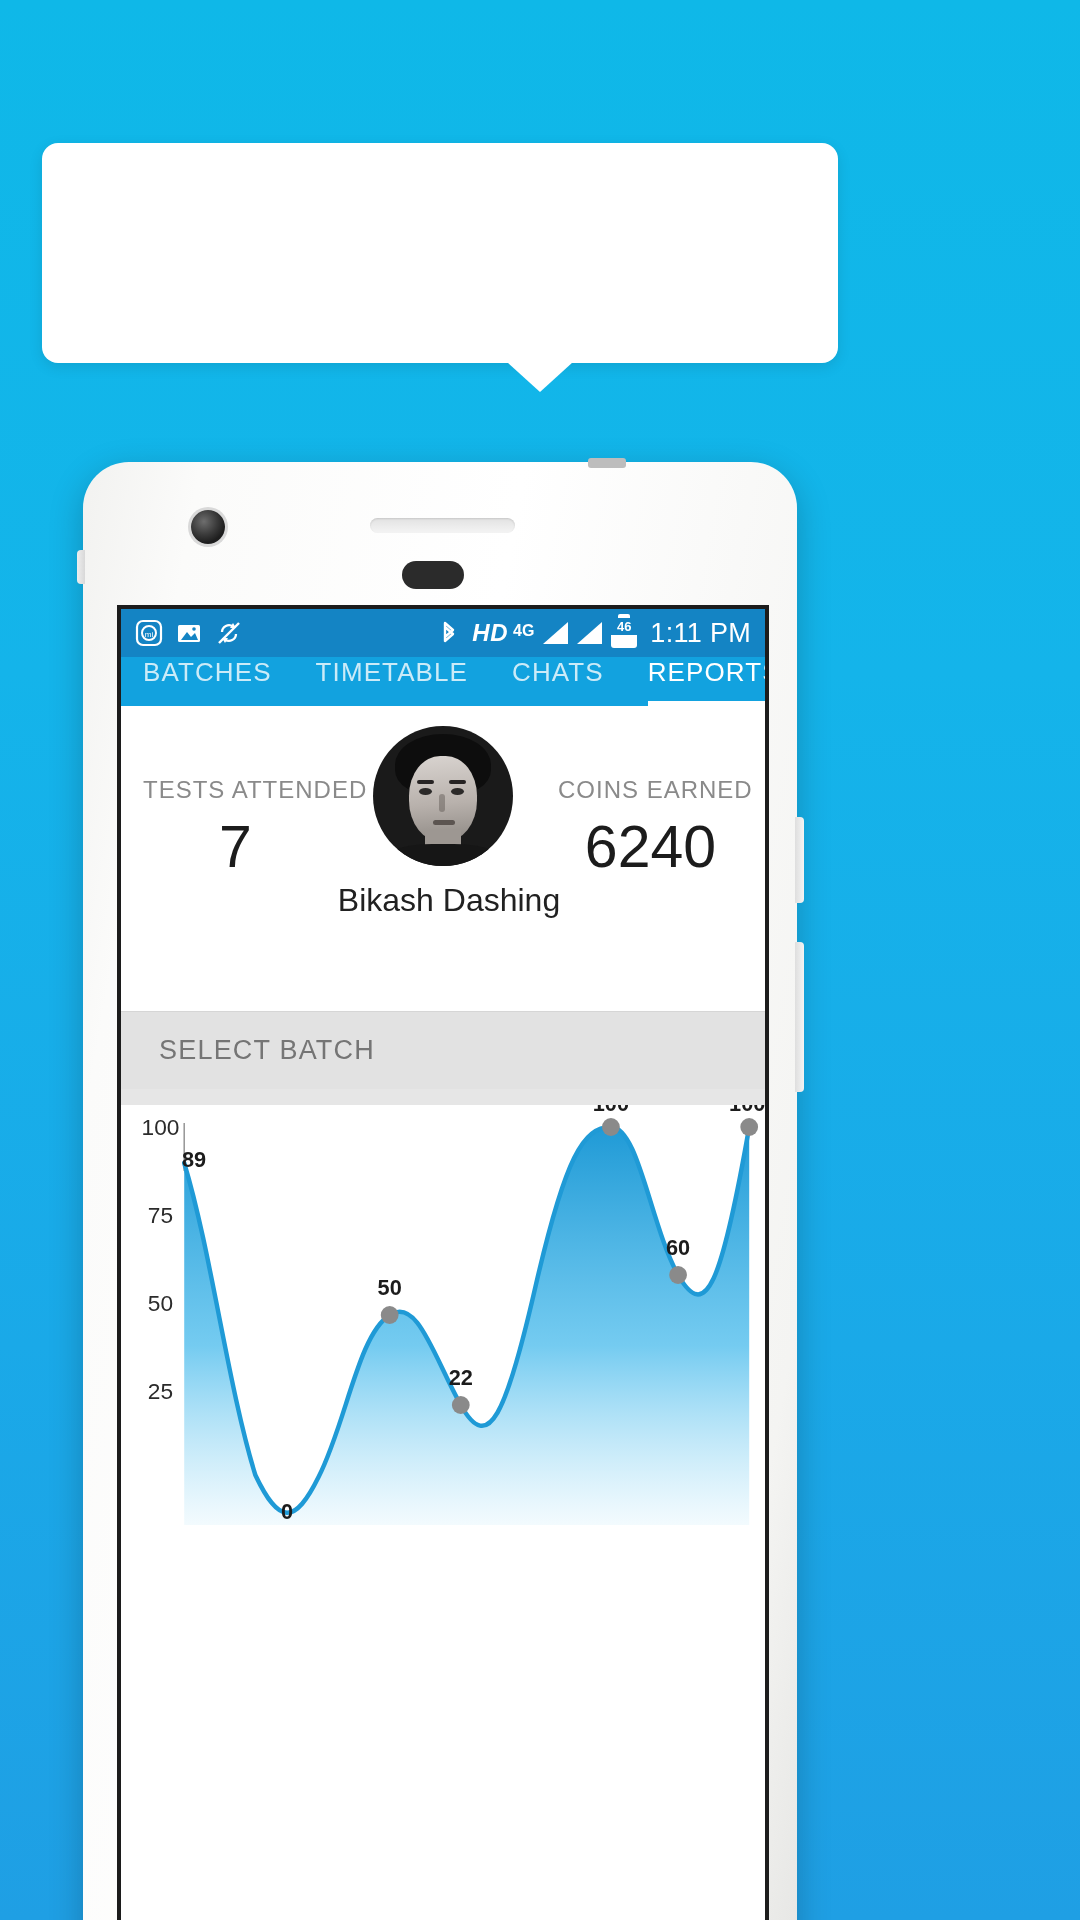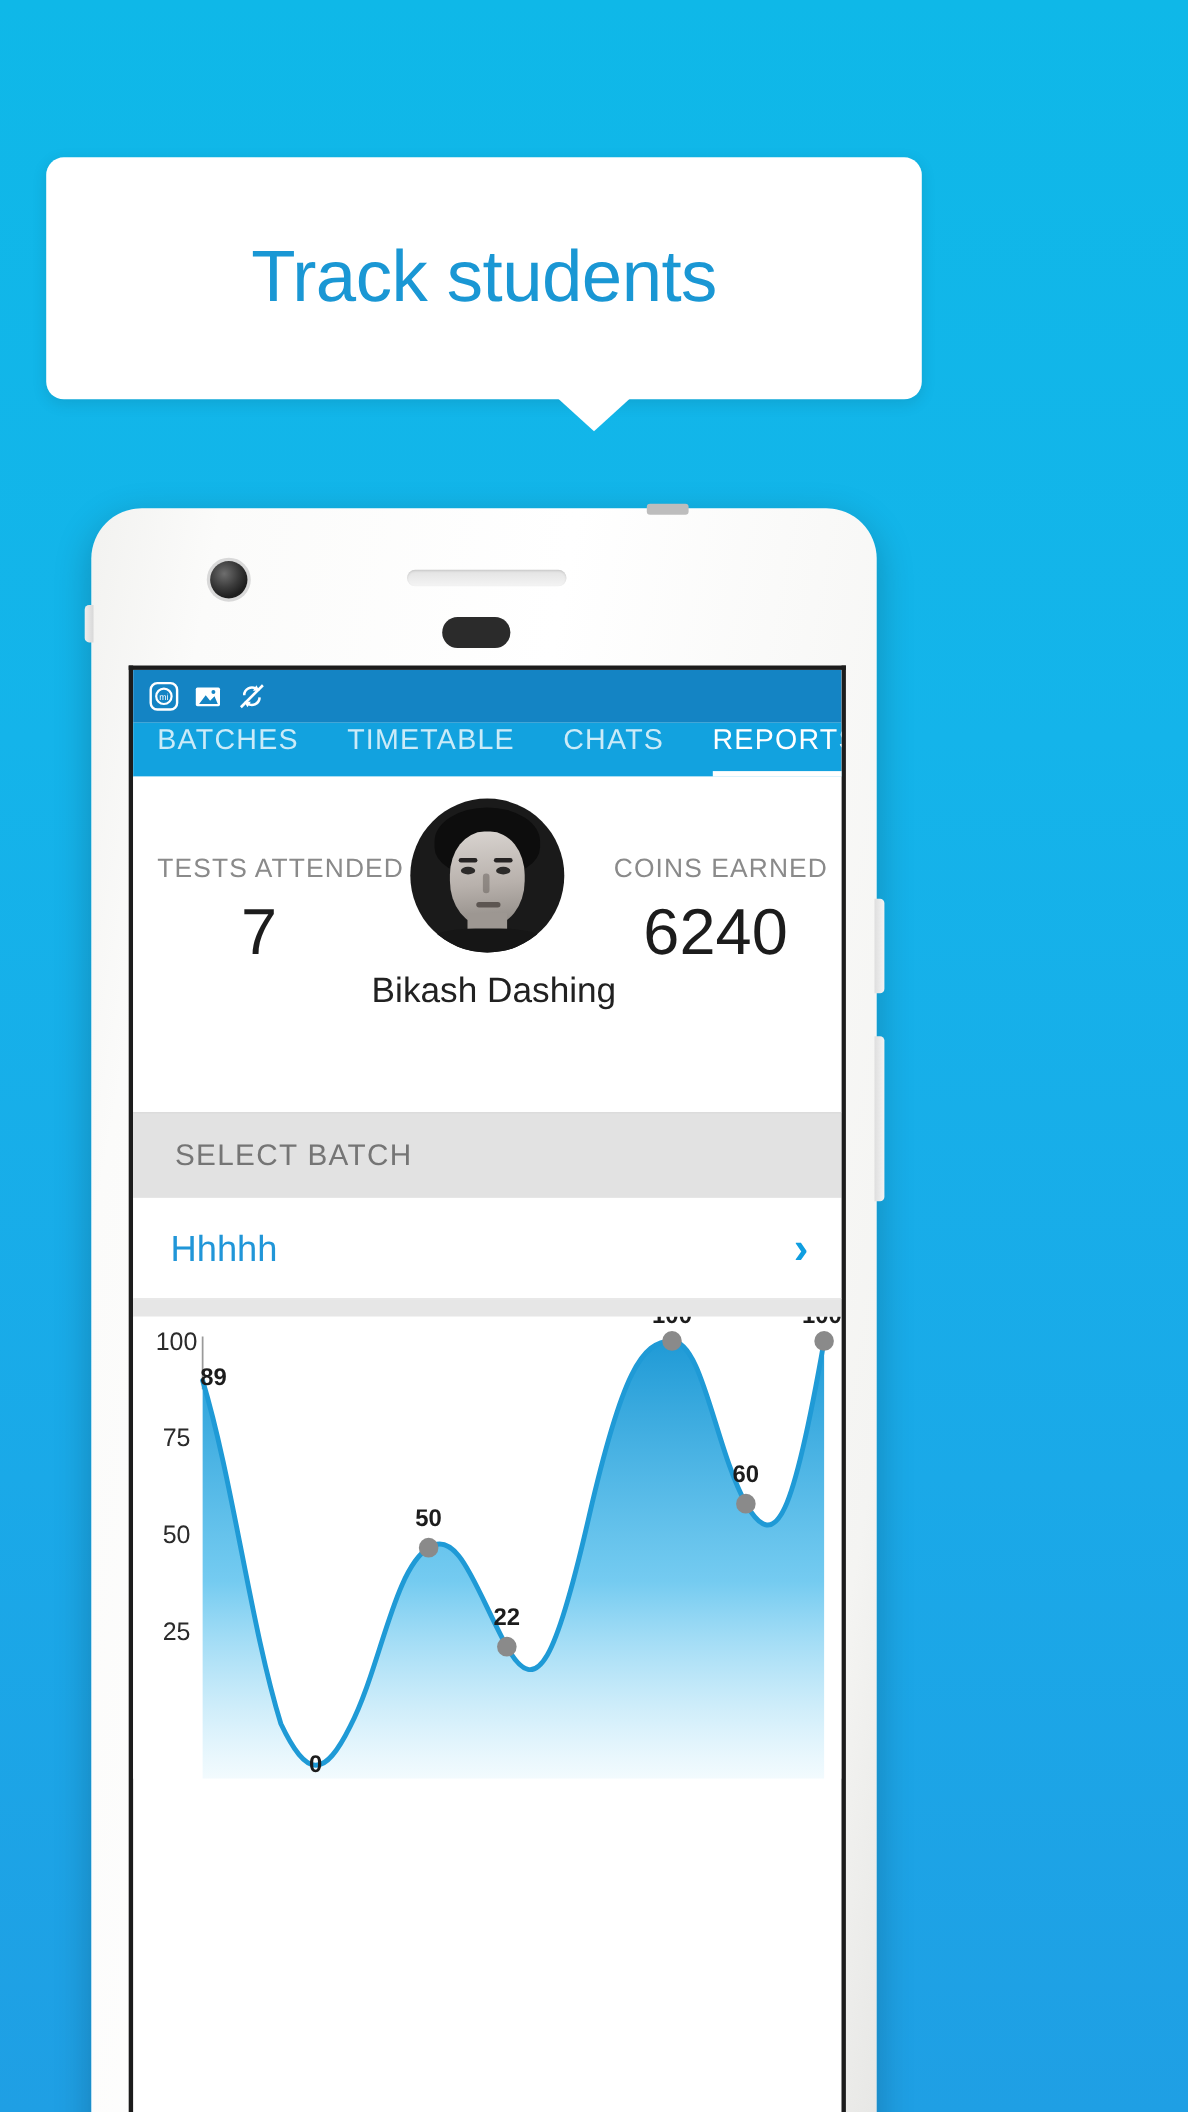--- a/index.html
+++ b/index.html
@@ -154,21 +154,20 @@
   
   #chart-area{ position:relative; background:#ffffff; height:420px; }
   #chart-svg{ display:block; width:100%; height:100%; }
   .ax-lbl{ font-family:"Liberation Sans", sans-serif; font-size:23px; fill:#2b2b2b; }
   .pt-lbl{ font-family:"Liberation Sans", sans-serif; font-size:22px; fill:#1c1c1c; font-weight:700;}
 </style>
 </head>
 <body>
 
 <div id="callout">
-  <div id="headline">Track students</div>
 </div>
 <div id="bubble-tail"></div>
 
 <div id="phone">
   <div id="antenna"></div>
   <div id="btn-power"></div>
   <div id="btn-vol"></div>
   <div id="btn-left"></div>
 
   <div id="camera"></div>
@@ -190,20 +189,33 @@
           <circle cx="19" cy="10" r="1.8" fill="#1484c4"></circle>
         </svg>
         <svg class="sb-ico" viewBox="0 0 28 28">
           <path d="M7 13a7 7 0 0 1 11-5.6" fill="none" stroke="#fff" stroke-width="2.3"></path>
           <path d="M21 15a7 7 0 0 1-11 5.6" fill="none" stroke="#fff" stroke-width="2.3"></path>
           <polygon points="18,4 21,9 15,9" fill="#fff"></polygon>
           <polygon points="10,24 7,19 13,19" fill="#fff"></polygon>
           <line x1="4" y1="24" x2="24" y2="4" stroke="#fff" stroke-width="2.4"></line>
         </svg>
       </div>
+      <div class="sb-right">
+        <svg class="sb-ico" viewBox="0 0 28 28">
+          <path d="M10 8l8 7-8 7V4l8 7-8 7" fill="none" stroke="#fff" stroke-width="2.4" stroke-linejoin="round" stroke-linecap="round"></path>
+        </svg>
+        <span id="sb-hd">HD</span>
+        <span id="sb-4g">4G</span>
+        <span class="sig-tri"></span>
+        <span class="sig-tri"></span>
+        <span id="sb-batt">
+          <span id="sb-batt-fill">46</span>
+        </span>
+        <span id="sb-time">1:11 PM</span>
+      </div>
     </div>
 
     <div id="tabbar">
       <div class="tab">BATCHES</div>
       <div class="tab">TIMETABLE</div>
       <div class="tab">CHATS</div>
       <div class="tab active">REPORTS</div>
     </div>
 
     <div id="profile">
@@ -231,24 +243,20 @@
         <div class="stat-label">COINS EARNED</div>
         <div class="stat-value">6240</div>
       </div>
 
       <div id="username">Bikash Dashing</div>
     </div>
 
     <div id="batch-header">
       <span>SELECT BATCH</span>
     </div>
-    <div id="batch-row">
-      <span id="batch-name">Hhhhh</span>
-      <span id="batch-chev">›</span>
-    </div>
     <div id="grey-gap"></div>
 
     <div id="chart-area">
       <svg id="chart-svg" viewBox="0 0 652 420" preserveAspectRatio="none">
         <defs>
           <linearGradient id="areaFill" x1="0" y1="0" x2="0" y2="1">
             <stop offset="0%" stop-color="#1f9ad6" stop-opacity="1"></stop>
             <stop offset="55%" stop-color="#5cc2ee" stop-opacity=".85"></stop>
             <stop offset="100%" stop-color="#e8f7fd" stop-opacity=".55"></stop>
           </linearGradient>

